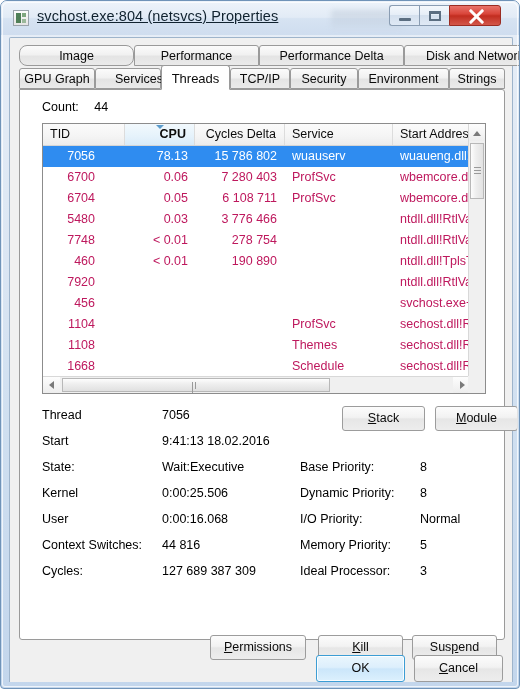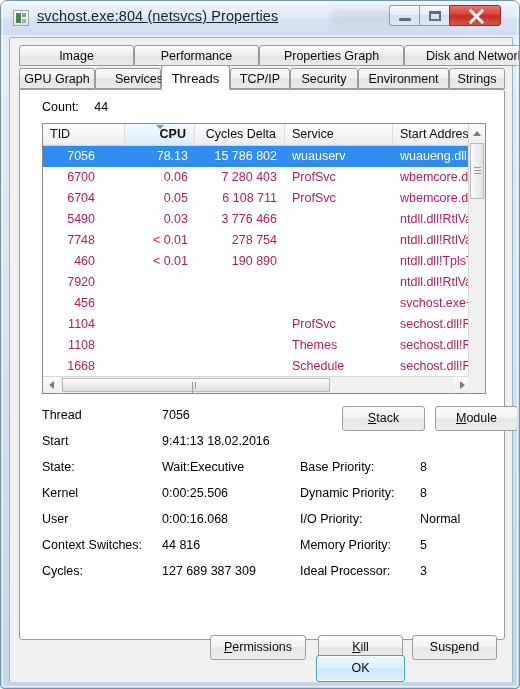--- a/index.html
+++ b/index.html
@@ -458,23 +458,23 @@
     <div class="capbtn" id="btn-close">
       <span class="x1"></span>
       <span class="x2"></span>
     </div>
   </div>
 
   <div id="body">
 
     <div id="tabs">
       <div class="tabrow">
-        <div class="tab" style="left:0px;width:115px;">Image</div>
+        <div class="tab" style="left:0px;width:115px;border-radius:8px;">Image</div>
         <div class="tab" style="left:115px;width:125px;">Performance</div>
-        <div class="tab" style="left:240px;width:145px;">Properties Graph</div>
+        <div class="tab" style="left:240px;width:145px;">Performance Delta</div>
         <div class="tab" style="left:385px;width:142px;">Disk and Network</div>
       </div>
       <div class="tabrow" style="margin-top:1px;">
         <div class="tab" style="left:0px;width:76px;">GPU Graph</div>
         <div class="tab" style="left:76px;width:66px;padding-left:19px;">Services</div>
         <div class="tab active" style="left:142px;width:69px;">Threads</div>
         <div class="tab" style="left:211px;width:60px;">TCP/IP</div>
         <div class="tab" style="left:271px;width:68px;">Security</div>
         <div class="tab" style="left:339px;width:91px;">Environment</div>
         <div class="tab" style="left:430px;width:56px;">Strings</div>
@@ -517,21 +517,21 @@
             <span class="c txt" style="left:350px;width:77px;">wbemcore.dl</span>
           </div>
           <div class="lvrow">
             <span class="c num" style="left:0px;width:52px;">6704</span>
             <span class="c num" style="left:82px;width:63px;">0.05</span>
             <span class="c num" style="left:152px;width:82px;">6 108 711</span>
             <span class="c txt" style="left:242px;width:106px;">ProfSvc</span>
             <span class="c txt" style="left:350px;width:77px;">wbemcore.dl</span>
           </div>
           <div class="lvrow">
-            <span class="c num" style="left:0px;width:52px;">5490</span>
+            <span class="c num" style="left:0px;width:52px;">5480</span>
             <span class="c num" style="left:82px;width:63px;">0.03</span>
             <span class="c num" style="left:152px;width:82px;">3 776 466</span>
             <span class="c txt" style="left:242px;width:106px;"></span>
             <span class="c txt" style="left:350px;width:77px;">ntdll.dll!RtlVa</span>
           </div>
           <div class="lvrow">
             <span class="c num" style="left:0px;width:52px;">7748</span>
             <span class="c num" style="left:82px;width:63px;">&lt; 0.01</span>
             <span class="c num" style="left:152px;width:82px;">278 754</span>
             <span class="c txt" style="left:242px;width:106px;"></span>
@@ -659,17 +659,18 @@
         </div>
       </div>
 
     </div>
 
     <div class="btn" id="btn-permissions"><u>P</u><span>ermissions</span></div>
     <div class="btn" id="btn-kill"><u>K</u><span>ill</span></div>
     <div class="btn" id="btn-suspend"><span>Sus</span><u>p</u><span>end</span></div>
 
     <div id="btn-ok">OK</div>
+    <div id="btn-cancel"><u>C</u><span>ancel</span></div>
 
   </div>
 
   <div id="glass-inner"></div>
 </div>
 
 </body></html>

